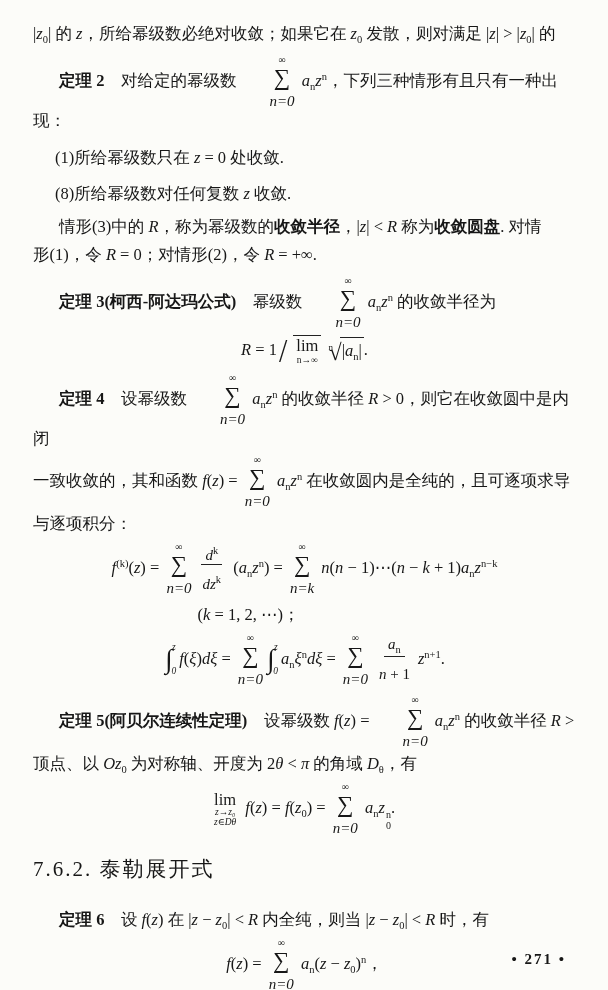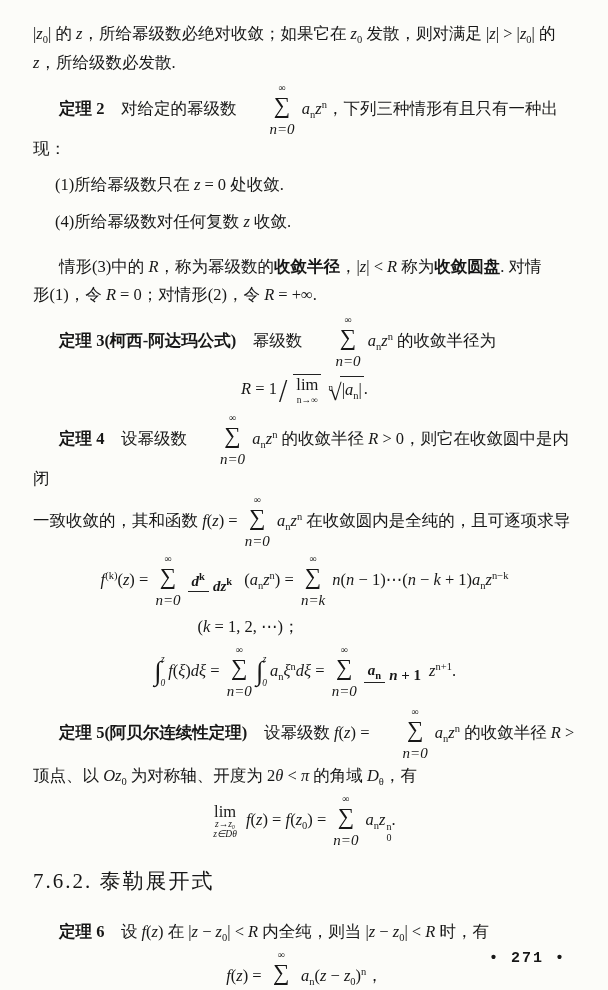--- a/index.html
+++ b/index.html
@@ -10,69 +10,68 @@
     padding:22px 32px 16px 33px;
     font-family:"Liberation Serif","DejaVu Serif",serif;
     font-size:16.5px;line-height:1.5;
   }
   .ln{margin:0 0 3px;}
   .thm{text-indent:26px;margin:7px 0 3px;}
   .item{text-indent:22px;margin:12px 0 2px;}
   .fml{text-align:center;margin:5px 0 7px;}
   .fr{text-align:center;padding-right:112px;margin:0 0 3px;}
   .sect{font-size:21px;letter-spacing:2px;margin:20px 0 24px;line-height:1.3;}
-  .mt8{margin-top:8px;} .mt4{margin-top:20px;}
+  .mt8{margin-top:8px;} .mt4{margin-top:8px;}
   b{font-weight:bold;}
   i{font-style:italic;font-family:"Liberation Serif","DejaVu Serif",serif;}
   .sb{font-size:10.5px;vertical-align:-4px;letter-spacing:0;}
   .sp{font-size:10.5px;vertical-align:6px;letter-spacing:0;}
   .sum{display:inline-flex;flex-direction:column;align-items:center;
        vertical-align:middle;line-height:1;margin:0 3px;}
   .sum .top{font-size:10px;margin-bottom:1px;}
   .sum .sig{font-size:23px;}
   .sum .bot{font-size:15px;margin-top:5px;white-space:nowrap;font-style:italic;}
-  .frac{display:inline-flex;flex-direction:row;align-items:center;
-        vertical-align:middle;margin:0 4px;line-height:1.25;font-size:15px;font-weight:bold;}
+  .frac{display:inline-flex;flex-direction:column;align-items:center;
+        vertical-align:middle;margin:0 4px;line-height:1.25;font-size:15px;}
   .frac .num{padding:0 4px;border-bottom:1.3px solid #222;}
   .frac .den{padding:0 4px;margin-top:8px;}
   .slash{font-size:30px;vertical-align:middle;display:inline-block;
          transform:scaleY(1.15);margin:0 3px 0 2px;line-height:1;}
   .limbar{display:inline-flex;flex-direction:column;align-items:center;
           vertical-align:middle;margin:0 3px;line-height:1.15;}
   .limbar .lim{border-top:1.4px solid #222;padding:1px 3px 0;}
   .limbar .bot{font-size:9.5px;}
   .lim2{display:inline-flex;flex-direction:column;align-items:center;
         vertical-align:middle;line-height:1.05;margin-right:5px;}
-  .lim2 .l1,.lim2 .l2{font-size:9.5px;font-style:italic;font-family:Liberation Serif, serif;}
+  .lim2 .l1,.lim2 .l2{font-size:9.5px;font-style:italic;}
   .root{display:inline-flex;align-items:flex-end;vertical-align:middle;}
   .root .idx{font-size:9px;margin-right:-4px;transform:translateY(-10px);}
   .root .rad{font-size:23px;line-height:1;}
   .root .rbody{border-top:1.3px solid #222;padding:1px 2px 0;margin-left:-2px;}
   .intg{display:inline-flex;align-items:center;vertical-align:middle;margin:0 3px 0 1px;}
   .intg .isym{font-size:27px;line-height:1;}
   .intg .ilim{display:flex;flex-direction:column;justify-content:space-between;
               height:34px;font-size:9.5px;line-height:1;font-style:italic;margin-left:-1px;}
   .ss{display:inline-flex;flex-direction:column;line-height:1.05;font-size:10px;
       vertical-align:-5px;margin-left:1px;}
   .pageno{position:absolute;right:42px;bottom:20px;font-weight:bold;
-          font-size:15px;letter-spacing:2px;font-family:Liberation Mono, monospace;}
+          font-size:15px;letter-spacing:2px;}
 </style>
 </head>
 <body>
 
 <div class="page">
   <div class="ln"><span>|</span><i>z</i><span class="sb">0</span><span>| 的 </span><i>z</i><span>，所给幂级数必绝对收敛；如果它在 </span><i>z</i><span class="sb">0</span><span> 发散，则对满足 |</span><i>z</i><span>| &gt; |</span><i>z</i><span class="sb">0</span><span>| 的</span></div>
-  <div class="ln"><i>z</i><span>，所给级数必发散.</span></div>
   <div class="thm"><b>定理 2</b><span>　对给定的幂级数 </span><span class="sum">
         <span class="top">∞</span>
         <span class="sig">∑</span>
         <span class="bot">n=0</span>
       </span><span> </span><i>a</i><span class="sb">n</span><i>z</i><span class="sp">n</span><span>，下列三种情形有且只有一种出现：</span></div>
   <div class="item"><span>(1)所给幂级数只在 </span><i>z</i><span> = 0 处收敛.</span></div>
-  <div class="item"><span>(4)所给幂级数对任何复数 </span><i>z</i><span> 收敛.</span></div>
+  <div class="item"><span>(8)所给幂级数对任何复数 </span><i>z</i><span> 收敛.</span></div>
   <div class="ln thm mt4"><span>情形(3)中的 </span><i>R</i><span>，称为幂级数的</span><b>收敛半径</b><span>，|</span><i>z</i><span>| &lt; </span><i>R</i><span> 称为</span><b>收敛圆盘</b><span>. 对情</span></div>
   <div class="ln"><span>形(1)，令 </span><i>R</i><span> = 0；对情形(2)，令 </span><i>R</i><span> = +∞.</span></div>
   <div class="thm mt8"><b>定理 3(柯西-阿达玛公式)</b><span>　幂级数 </span><span class="sum">
         <span class="top">∞</span>
         <span class="sig">∑</span>
         <span class="bot">n=0</span>
       </span><span> </span><i>a</i><span class="sb">n</span><i>z</i><span class="sp">n</span><span> 的收敛半径为</span></div>
   <div class="fml"><i>R</i><span> = 1</span><span class="slash">/</span><span class="limbar">
         <span class="lim">lim</span>
         <span class="bot">n→∞</span>
@@ -84,20 +83,21 @@
   <div class="thm"><b>定理 4</b><span>　设幂级数 </span><span class="sum">
         <span class="top">∞</span>
         <span class="sig">∑</span>
         <span class="bot">n=0</span>
       </span><span> </span><i>a</i><span class="sb">n</span><i>z</i><span class="sp">n</span><span> 的收敛半径 </span><i>R</i><span> &gt; 0，则它在收敛圆中是内闭</span></div>
   <div class="ln"><span>一致收敛的，其和函数 </span><i>f</i><span>(</span><i>z</i><span>) = </span><span class="sum">
         <span class="top">∞</span>
         <span class="sig">∑</span>
         <span class="bot">n=0</span>
       </span><span> </span><i>a</i><span class="sb">n</span><i>z</i><span class="sp">n</span><span> 在收敛圆内是全纯的，且可逐项求导</span></div>
+  <div class="ln"><span>与逐项积分：</span></div>
   <div class="fml"><i>f</i><span class="sp">(k)</span><span>(</span><i>z</i><span>) = </span><span class="sum">
         <span class="top">∞</span>
         <span class="sig">∑</span>
         <span class="bot">n=0</span>
       </span><span class="frac">
         <span class="num"><i>d</i><span class="sp">k</span></span>
         <span class="den"><i>dz</i><span class="sp">k</span></span>
       </span><span> (</span><i>a</i><span class="sb">n</span><i>z</i><span class="sp">n</span><span>) = </span><span class="sum">
         <span class="top">∞</span>
         <span class="sig">∑</span>

